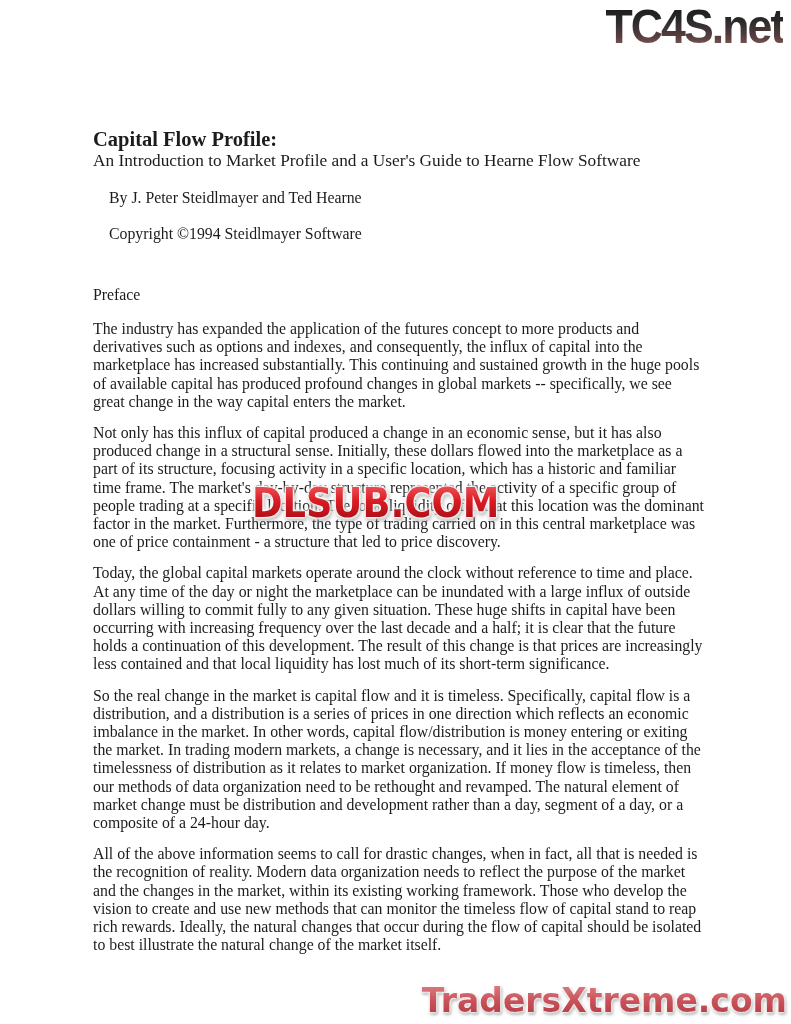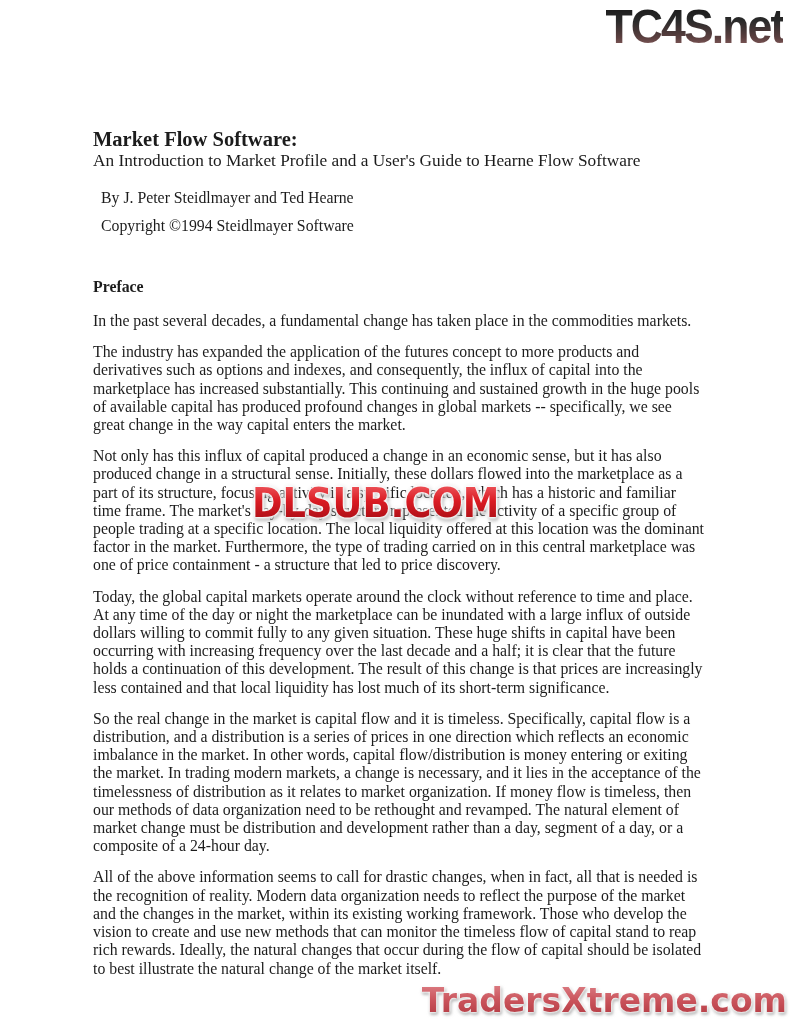--- a/index.html
+++ b/index.html
@@ -49,25 +49,25 @@
     line-height: 22px;
   }
   .doc-subtitle {
     font-size: 17.3px;
     margin: 0 0 16px 0;
     line-height: 22px;
   }
   .byline-line {
     font-size: 15.8px;
     line-height: 20px;
-    margin: 8px;
+    margin: 16px;
   }
   .section-heading {
     font-size: 15.8px;
-    font-weight: bold;
+    font-weight: normal;
     margin: 42px 0 16px 0;
     line-height: 18px;
   }
   .body-para {
     font-size: 15.8px;
     line-height: 18.2px;
     margin: 0 0 13px 0;
     text-align: left;
   }
 
@@ -111,29 +111,28 @@
   }
 </style>
 </head>
 <body>
 
 <div class="page">
 
   <div class="logo-top">TC4S.net</div>
 
   <div class="content">
-    <h1 class="doc-title">Market Flow Software:</h1>
+    <h1 class="doc-title">Capital Flow Profile:</h1>
     <div class="doc-subtitle">An Introduction to Market Profile and a User's Guide to Hearne Flow Software</div>
 
     <p class="byline-line">By J. Peter Steidlmayer and Ted Hearne</p>
     <p class="byline-line">Copyright ©1994 Steidlmayer Software</p>
 
     <h2 class="section-heading">Preface</h2>
 
-    <p class="body-para">In the past several decades, a fundamental change has taken place in the commodities markets.</p>
     <p class="body-para">The industry has expanded the application of the futures concept to more products and derivatives such as options and indexes, and consequently, the influx of capital into the marketplace has increased substantially. This continuing and sustained growth in the huge pools of available capital has produced profound changes in global markets -- specifically, we see great change in the way capital enters the market.</p>
     <p class="body-para">Not only has this influx of capital produced a change in an economic sense, but it has also produced change in a structural sense. Initially, these dollars flowed into the marketplace as a part of its structure, focusing activity in a specific location, which has a historic and familiar time frame. The market's day-by-day structure represented the activity of a specific group of people trading at a specific location. The local liquidity offered at this location was the dominant factor in the market. Furthermore, the type of trading carried on in this central marketplace was one of price containment - a structure that led to price discovery.</p>
     <p class="body-para">Today, the global capital markets operate around the clock without reference to time and place. At any time of the day or night the marketplace can be inundated with a large influx of outside dollars willing to commit fully to any given situation. These huge shifts in capital have been occurring with increasing frequency over the last decade and a half; it is clear that the future holds a continuation of this development. The result of this change is that prices are increasingly less contained and that local liquidity has lost much of its short-term significance.</p>
     <p class="body-para">So the real change in the market is capital flow and it is timeless. Specifically, capital flow is a distribution, and a distribution is a series of prices in one direction which reflects an economic imbalance in the market. In other words, capital flow/distribution is money entering or exiting the market. In trading modern markets, a change is necessary, and it lies in the acceptance of the timelessness of distribution as it relates to market organization. If money flow is timeless, then our methods of data organization need to be rethought and revamped. The natural element of market change must be distribution and development rather than a day, segment of a day, or a composite of a 24-hour day.</p>
     <p class="body-para">All of the above information seems to call for drastic changes, when in fact, all that is needed is the recognition of reality. Modern data organization needs to reflect the purpose of the market and the changes in the market, within its existing working framework. Those who develop the vision to create and use new methods that can monitor the timeless flow of capital stand to reap rich rewards. Ideally, the natural changes that occur during the flow of capital should be isolated to best illustrate the natural change of the market itself.</p>
   </div>
 
   <div class="watermark">DLSUB.COM</div>
 
   <div class="logo-bottom">TradersXtreme.com</div>

